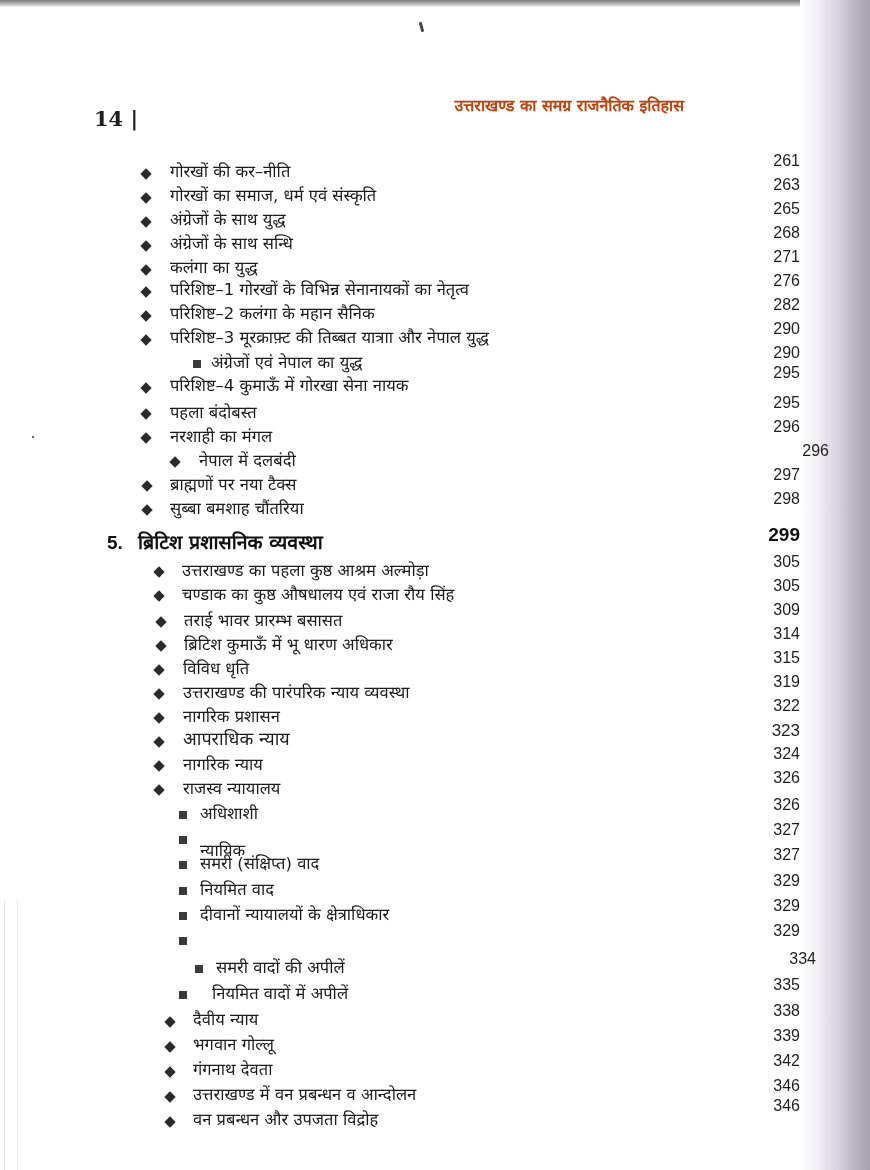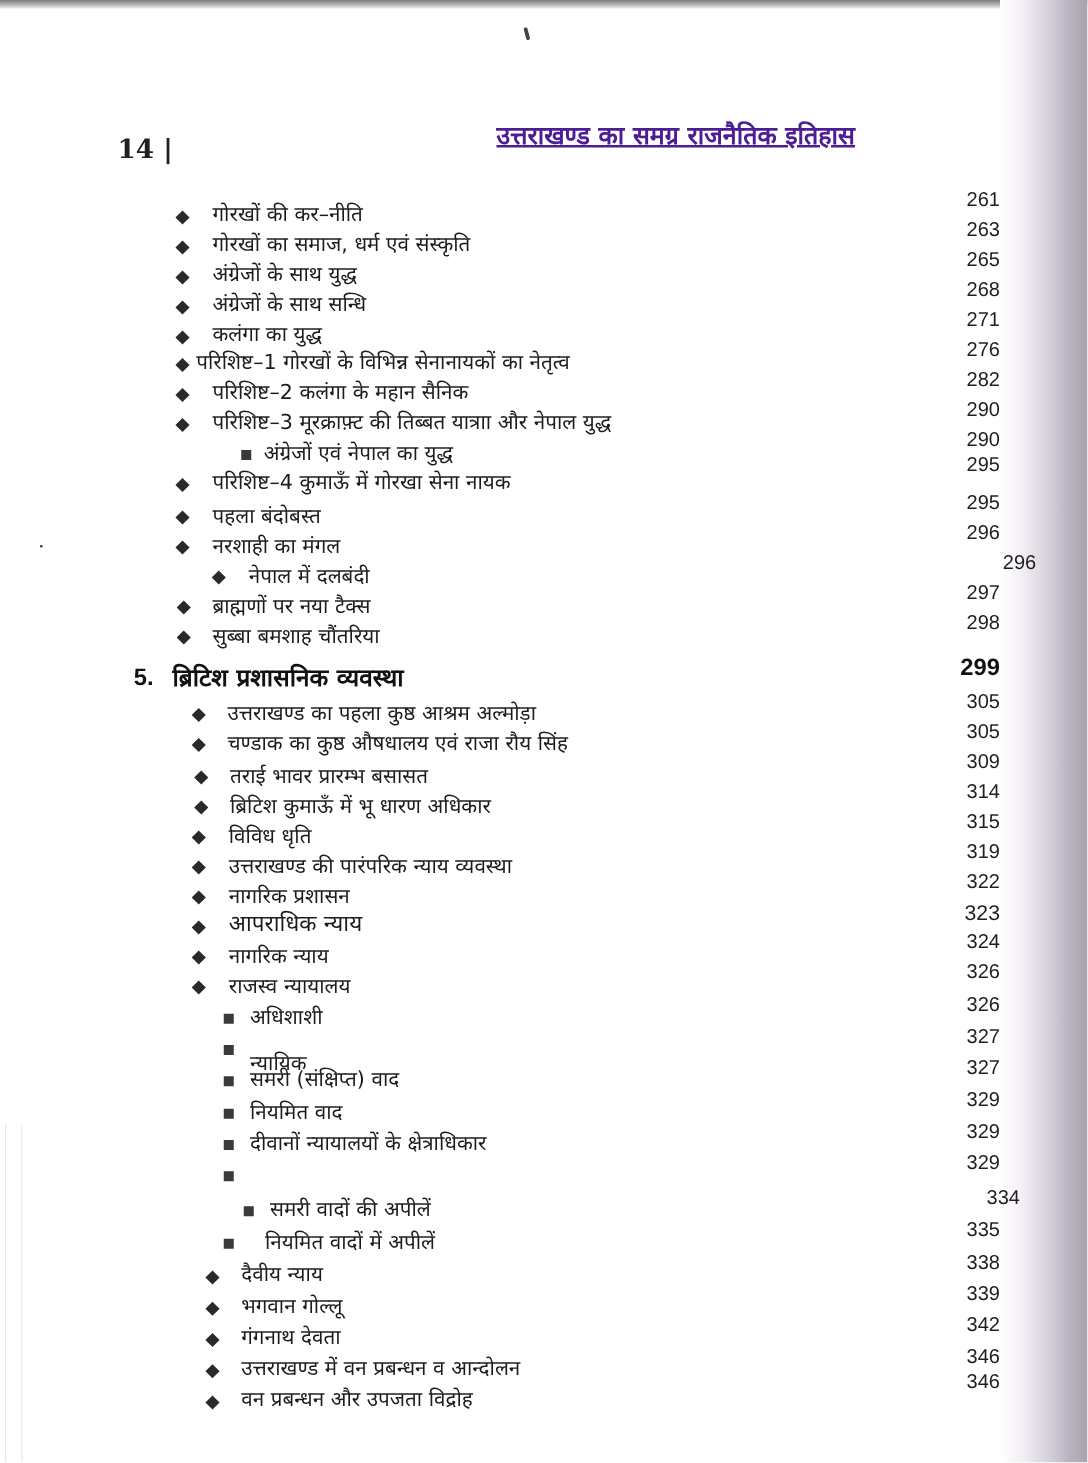--- a/index.html
+++ b/index.html
@@ -24,21 +24,21 @@
   .header {
     position: absolute; left: 0; top: 92px; width: 776px; height: 40px;
   }
   .page-no {
     position: absolute; left: 94px; top: 14px;
     font-family: "DejaVu Serif", "Liberation Serif", serif;
     font-weight: bold; font-size: 21px; color: #202020;
   }
   .book-title {
     position: absolute; right: 92px; top: 2px;
-    font-weight: bold; font-size: 20px; color: #4c1d95; text-decoration: underline;
+    font-weight: bold; font-size: 16px; color: #c2410c;
   }
   .toc { position: absolute; left: 0; top: 0; width: 870px; }
   .row {
     position: absolute; left: 0; width: 870px; height: 24px;
   }
   .bullet {
     position: absolute; width: 8px; height: 8px; background: #2a2a2a;
   }
   .bullet.diamond { transform: rotate(45deg); }
   .bullet.square { width: 8px; height: 8px; background: #3a3a3a; }
@@ -91,21 +91,21 @@
     <span class="label" style="left:170px; top:1px;">अंग्रेजों के साथ सन्धि</span>
     <span class="pg" style="top:-6px;">268</span>
   </div>
   <div class="row" style="top:254px;">
     <span class="bullet diamond" style="left:142px; top:12px;"></span>
     <span class="label" style="left:170px; top:1px;">कलंगा का युद्ध</span>
     <span class="pg" style="top:-6px;">271</span>
   </div>
   <div class="row" style="top:278px;">
     <span class="bullet diamond" style="left:142px; top:10px;"></span>
-    <span class="label" style="left:157px; top:-1px;text-align:right;">परिशिष्ट–1 गोरखों के विभिन्न सेनानायकों का नेतृत्व</span>
+    <span class="label" style="left:170px; top:-1px;text-align:right;">परिशिष्ट–1 गोरखों के विभिन्न सेनानायकों का नेतृत्व</span>
     <span class="pg" style="top:-6px;">276</span>
   </div>
   <div class="row" style="top:302px;">
     <span class="bullet diamond" style="left:142px; top:10px;"></span>
     <span class="label" style="left:170px; top:-1px;">परिशिष्ट–2 कलंगा के महान सैनिक</span>
     <span class="pg" style="top:-6px;">282</span>
   </div>
   <div class="row" style="top:326px;">
     <span class="bullet diamond" style="left:142px; top:10px;"></span>
     <span class="label" style="left:170px; top:-1px;">परिशिष्ट–3 मूरक्राफ़्ट की तिब्बत यात्राा और नेपाल युद्ध</span>

